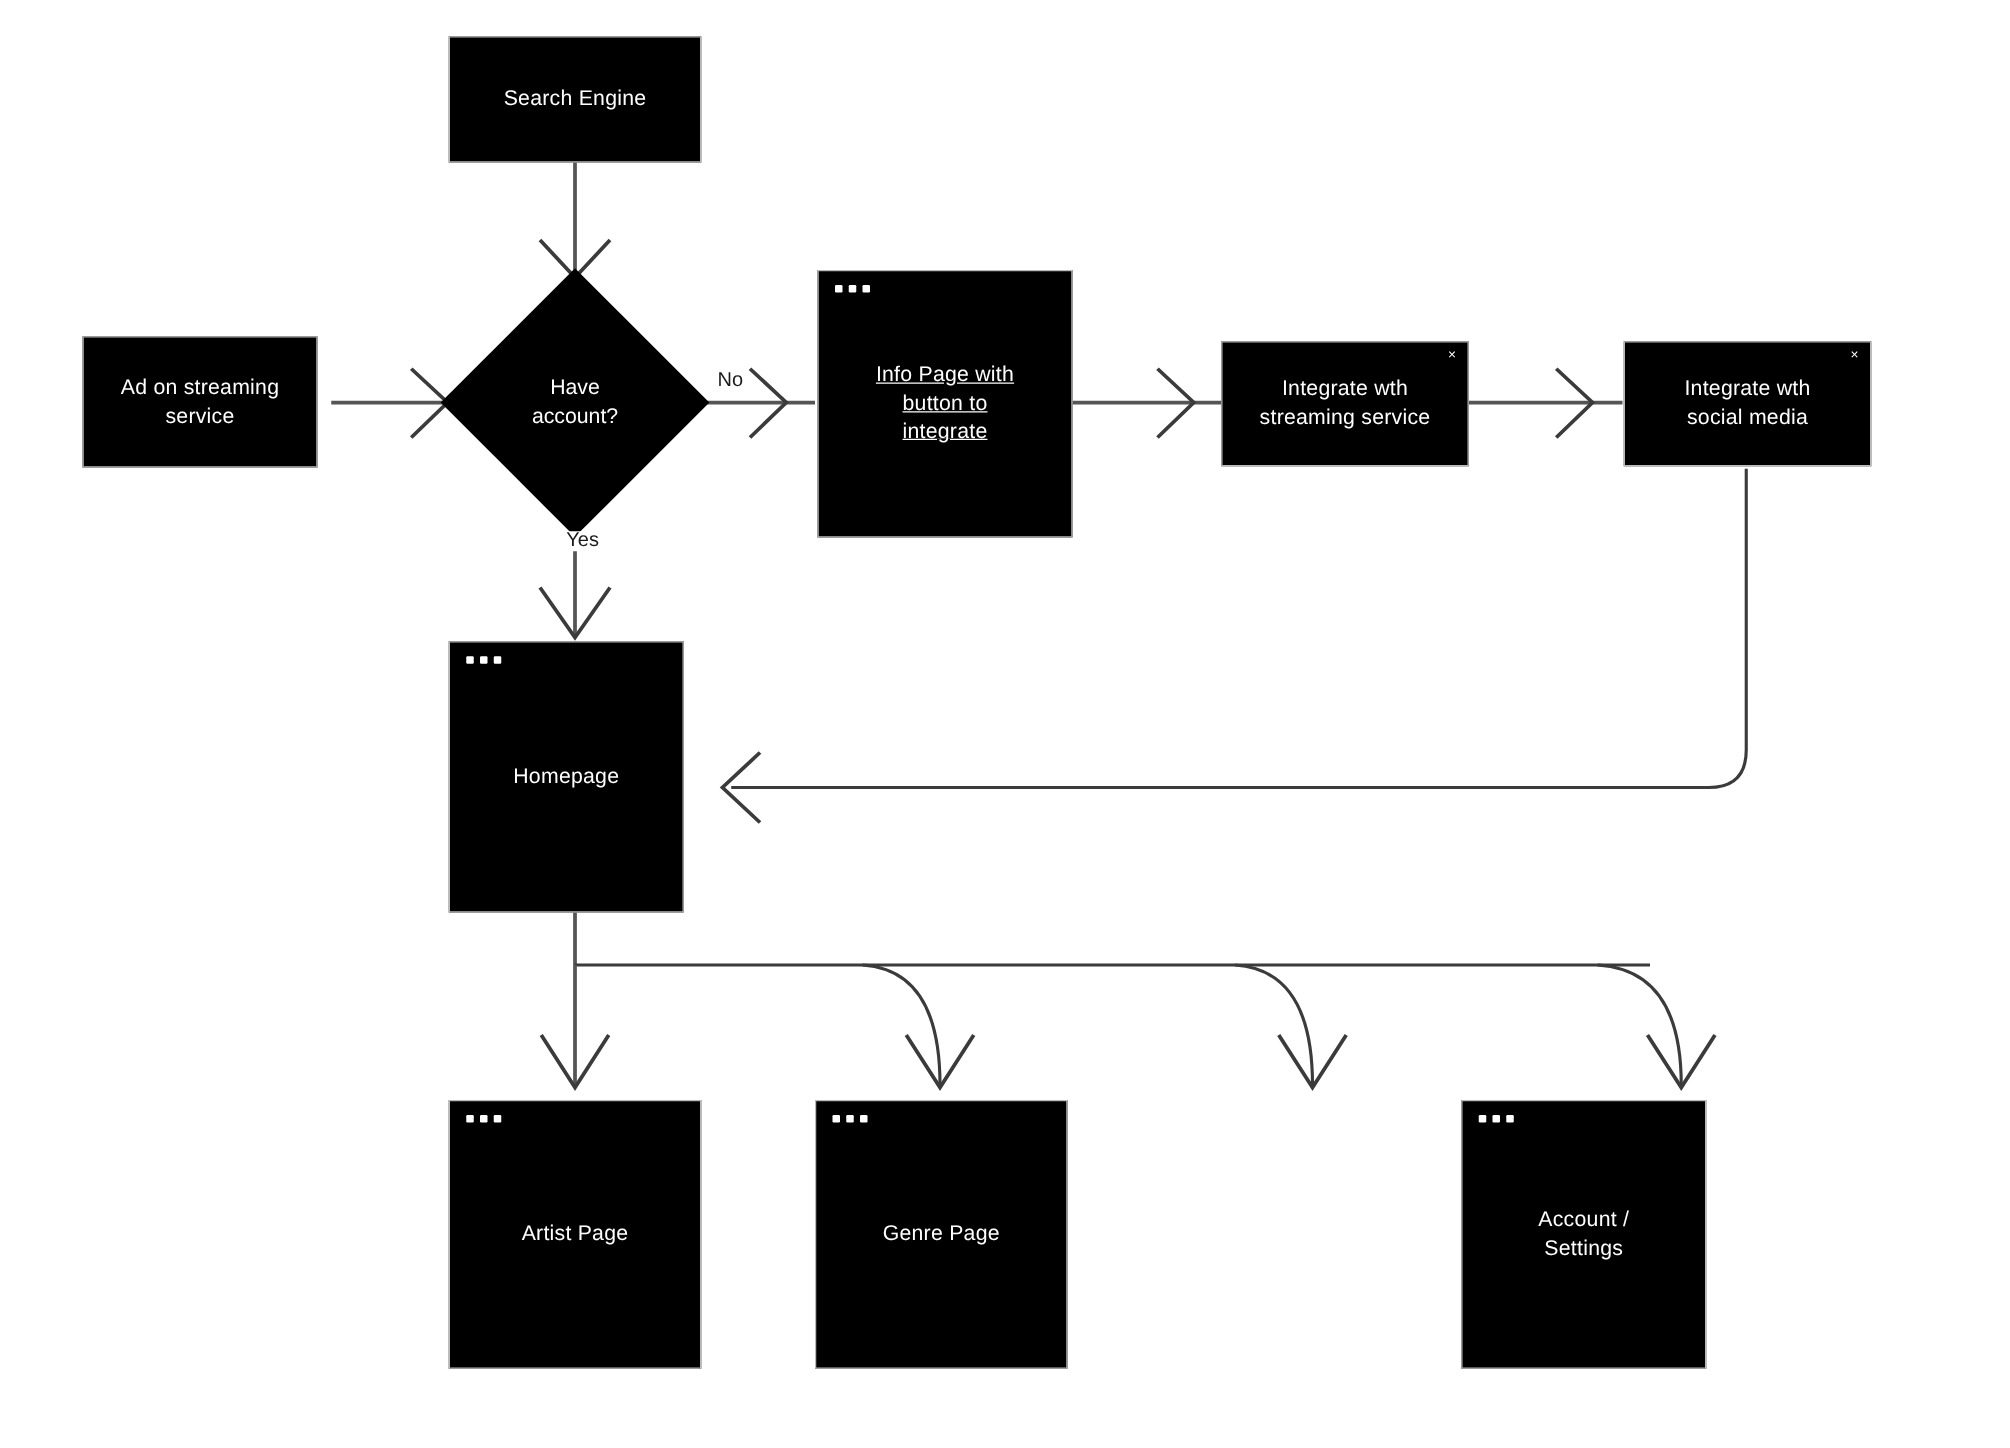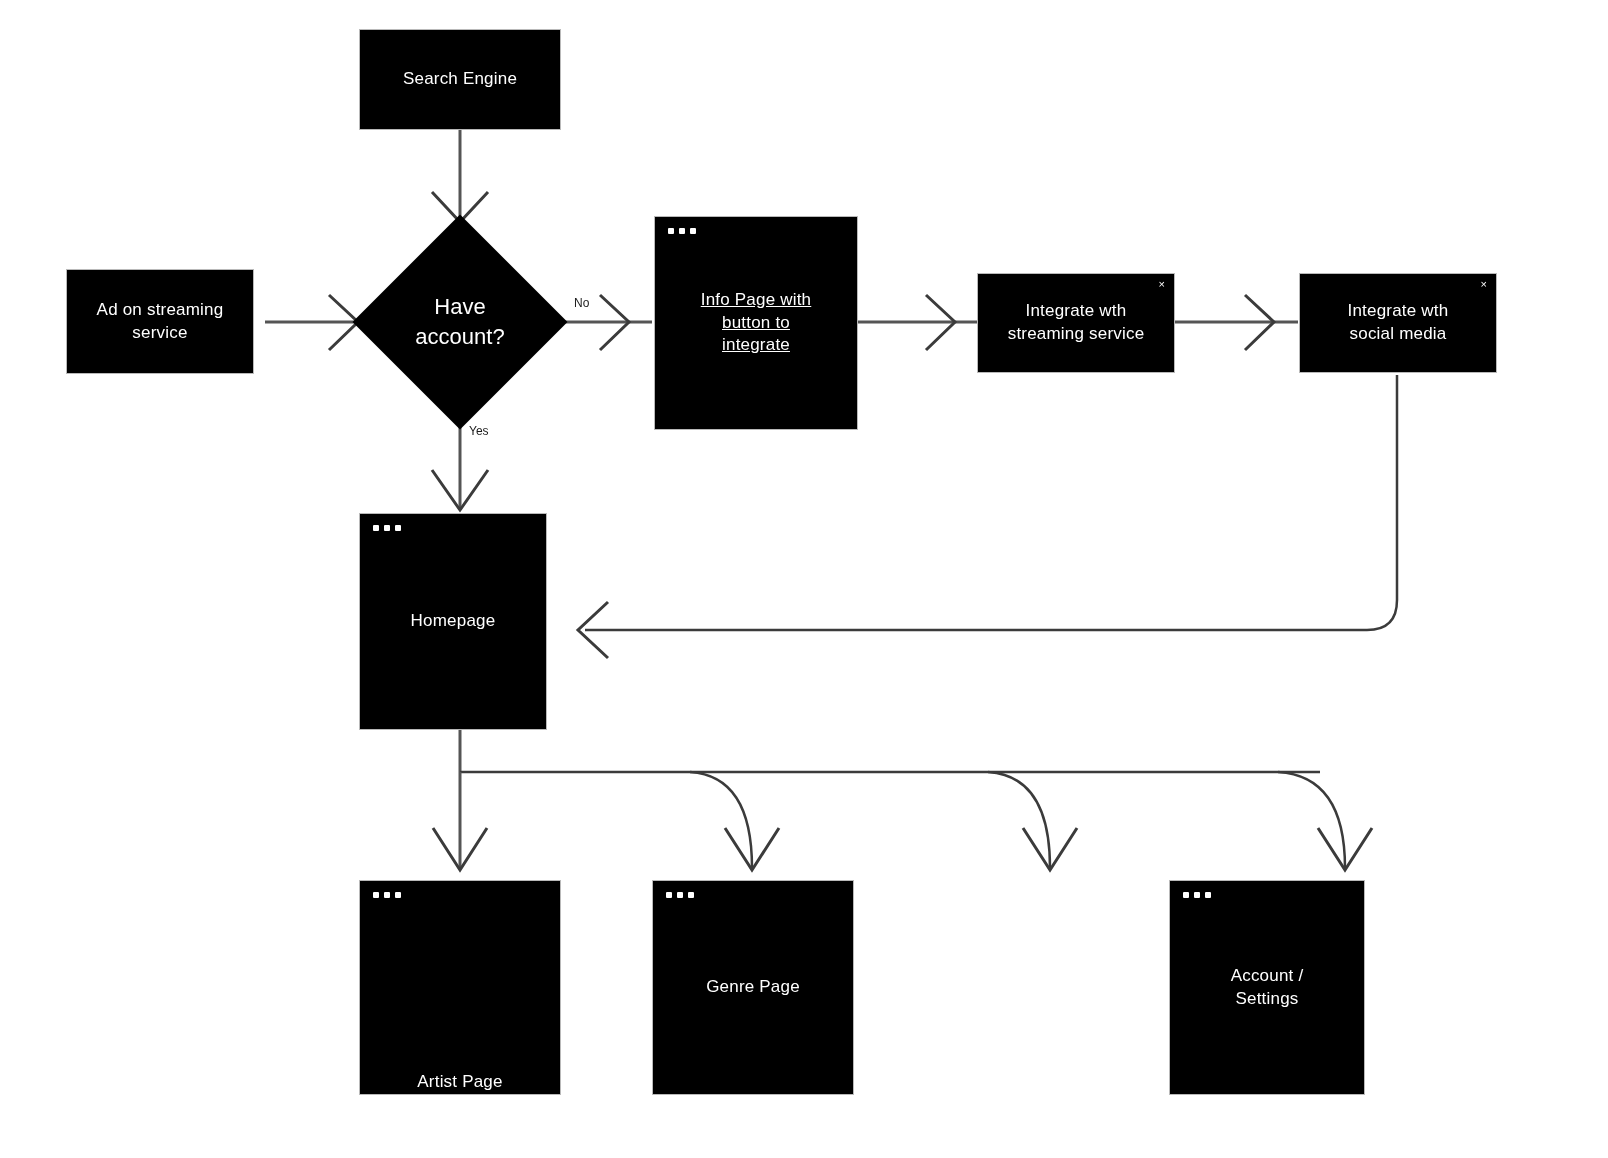--- a/index.html
+++ b/index.html
@@ -78,29 +78,29 @@
     left: 0;
     top: 0;
     width: 100%;
     height: 100%;
     background: #000000;
     transform: rotate(45deg);
   }
   .diamond .label {
     position: relative;
     color: #ffffff;
-    font-size: 22px;
+    font-size: 17px;
     line-height: 1.35;
     text-align: center;
     white-space: pre-line;
     z-index: 2;
   }
   .edge-label {
     position: absolute;
-    font-size: 12px;
+    font-size: 16px;
     color: #1b1b1b;
     background: #ffffff;
     padding: 0 3px;
     line-height: 1;
   }
 </style>
 </head>
 <body>
 
 <div id="canvas">
@@ -186,21 +186,21 @@
 
   <div class="node" style="left:359px; top:513px; width:188px; height:217px;">
     <span class="chrome-dots">
       <i></i>
         <i></i>
         <i></i>
     </span>
     <span class="label">Homepage</span>
   </div>
 
-  <div class="node" style="left:359px; top:880px; width:202px; height:215px;align-items:flex-end;">
+  <div class="node" style="left:359px; top:880px; width:202px; height:215px;">
     <span class="chrome-dots">
       <i></i>
         <i></i>
         <i></i>
     </span>
     <span class="label">Artist Page</span>
   </div>
 
   <div class="node" style="left:652px; top:880px; width:202px; height:215px;text-align:center;">
     <span class="chrome-dots">
@@ -216,15 +216,15 @@
     <span class="chrome-dots">
       <i></i>
         <i></i>
         <i></i>
     </span>
     <span class="label">Account /
 Settings</span>
   </div>
 
   <span class="edge-label" style="left:571px; top:297px;">No</span>
-  <span class="edge-label" style="left:466px; top:425px;">Yes</span>
+  <span class="edge-label" style="left:450px; top:425px;">Yes</span>
 
 </div>
 
 </body></html>

